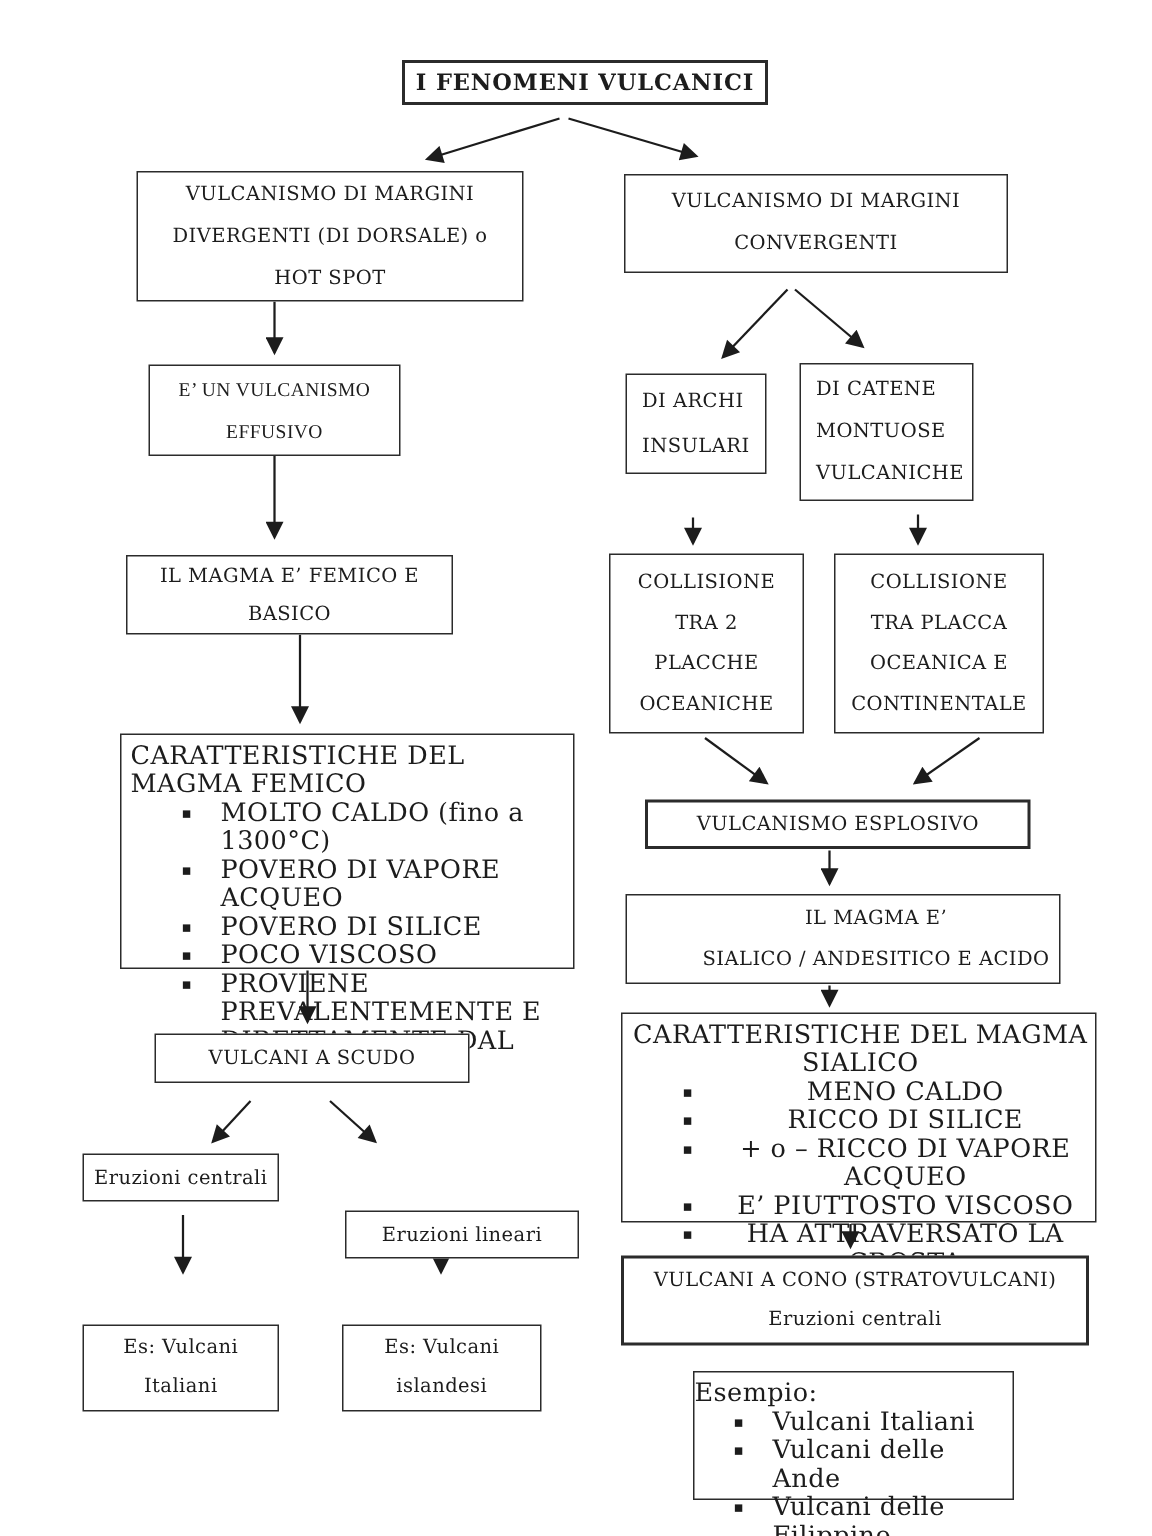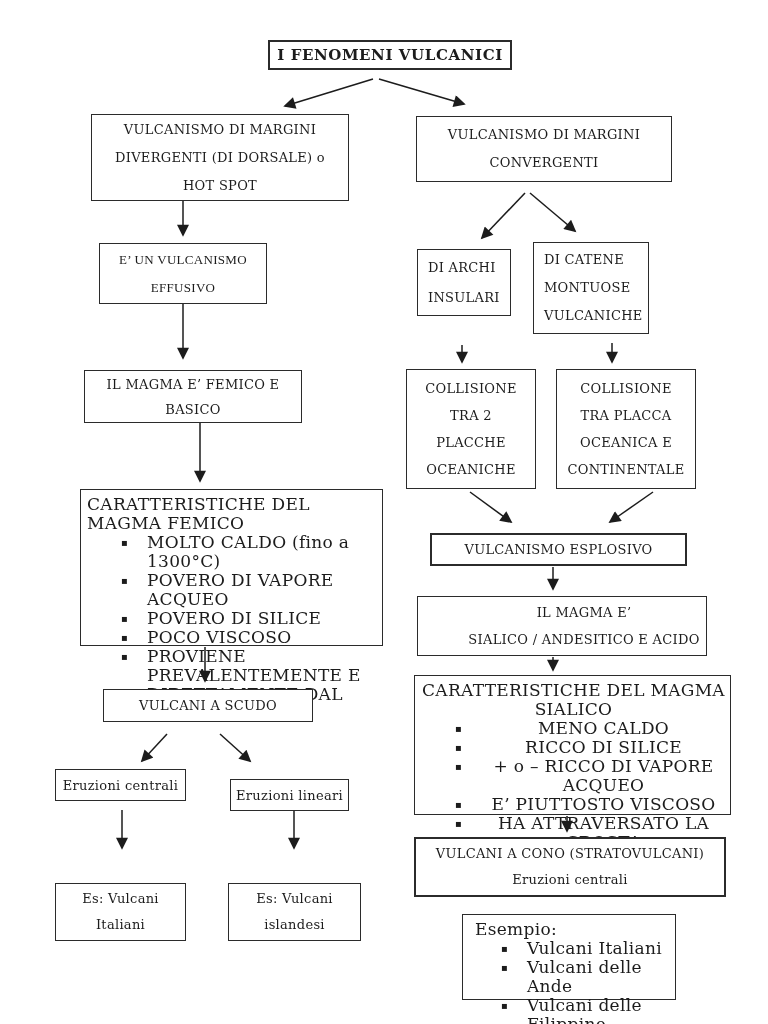--- a/index.html
+++ b/index.html
@@ -140,21 +140,21 @@
   </div>
 
   <div class="box" style="left:103px; top:689px; width:210px; height:33px;">
     <div class="ln">VULCANI A SCUDO</div>
   </div>
 
   <div class="box" style="left:55px; top:769px; width:131px; height:32px;">
     <div class="ln">Eruzioni centrali</div>
   </div>
 
-  <div class="box" style="left:230px; top:779px; width:119px; height:32px;">
+  <div class="box" style="left:230px; top:807px; width:156px; height:32px;">
     <div class="ln">Eruzioni lineari</div>
   </div>
 
   <div class="box lh26" style="left:55px; top:883px; width:131px; height:58px;">
     <div class="ln">Es: Vulcani</div>
     <div class="ln">Italiani</div>
   </div>
 
   <div class="box lh26" style="left:228px; top:883px; width:133px; height:58px;">
     <div class="ln">Es: Vulcani</div>
@@ -210,21 +210,21 @@
         <div class="bullet">HA ATTRAVERSATO LA CROSTA</div>
         <div class="bullet">CONTIENE GAS</div>
       </div>
   </div>
 
   <div class="box lh26" style="left:414px; top:837px; width:312px; height:60px; border-width:2px;">
     <div class="ln">VULCANI A CONO (STRATOVULCANI)</div>
     <div class="ln">Eruzioni centrali</div>
   </div>
 
-  <div class="box list-box esempio-box" style="left:462px; top:914px; width:214px; height:86px; padding-left:12px;">
+  <div class="box list-box esempio-box" style="left:462px; top:914px; width:214px; height:86px; padding-left:0;">
     <div class="heading">Esempio:</div>
     <div class="bullets">
         <div class="bullet">Vulcani Italiani</div>
         <div class="bullet">Vulcani delle Ande</div>
         <div class="bullet">Vulcani delle Filippine</div>
       </div>
   </div>
 
 </div>
 

